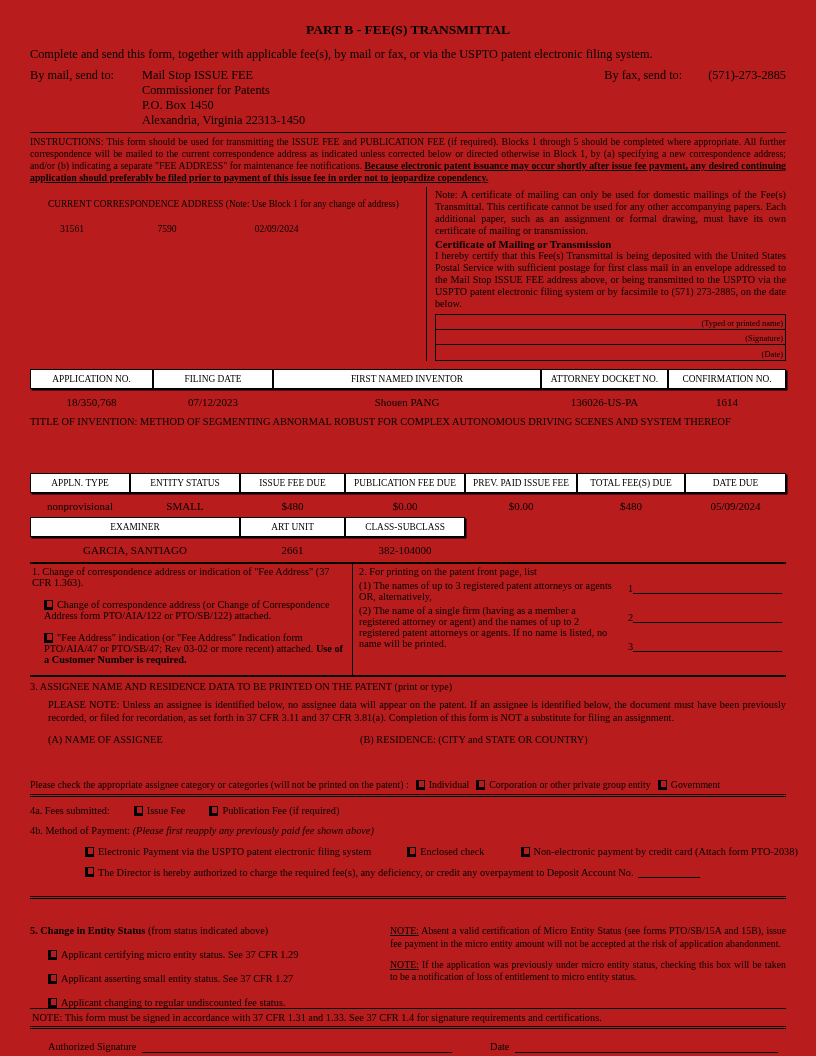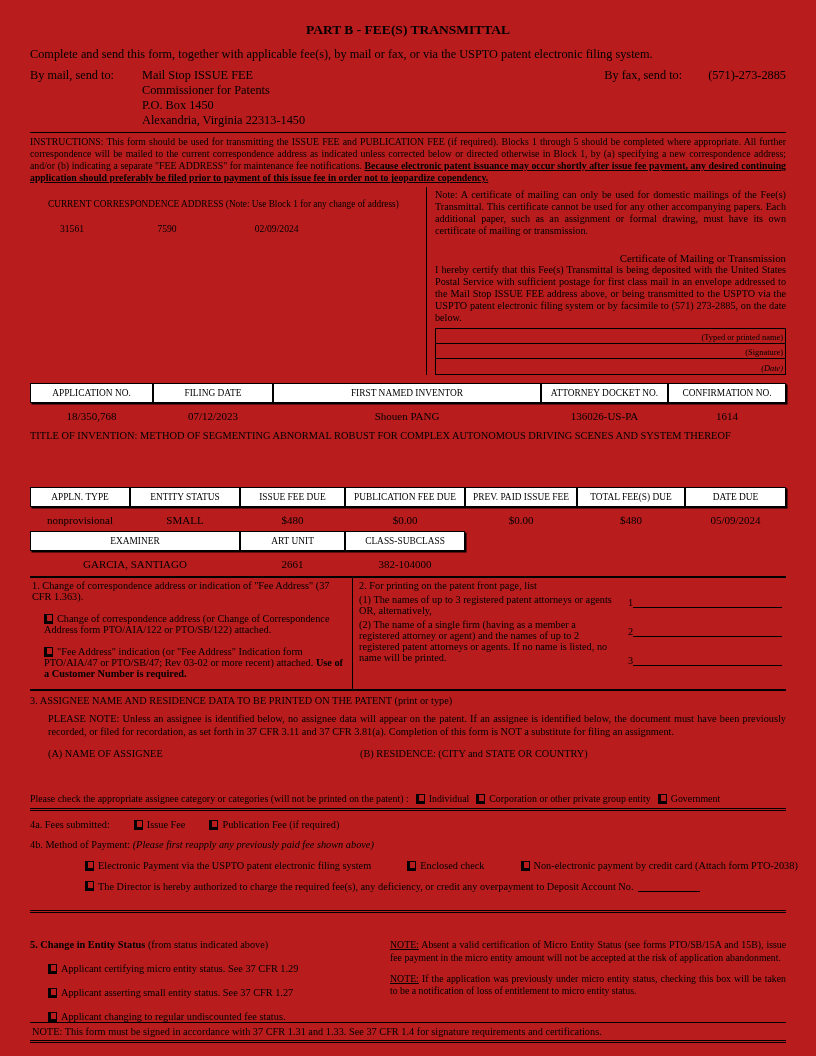--- a/index.html
+++ b/index.html
@@ -21,26 +21,26 @@
 
   .twocol { display:flex; margin-top:2px; }
   .corr-col { width:396px; padding-top:12px; }
   .corr-label { font-size:9.3px; margin-left:18px; }
   .corr-meta { font-size:9.6px; margin:14px 0 0 30px; }
   .corr-meta span { display:inline-block; }
   .corr-meta .m1 { width:95px; } .corr-meta .m2 { width:95px; }
   .corr-addr { font-size:13.2px; margin-left:18px; line-height:1.28; }
   .cert-col { width:360px; border-left:1px solid #000; padding:2px 0 0 8px; font-size:10.2px; }
   .cert-note { text-align:justify; line-height:1.2; }
-  .cert-title { text-align:right; font-weight:normal; font-size:10.8px; margin-top:14px; }
+  .cert-title { text-align:left; font-weight:bold; font-size:10.8px; margin-top:0; }
   .cert-body { text-align:justify; line-height:1.2; }
   .cert-boxes { border:1.5px solid #000; margin-top:3px; }
   .cert-row { border-bottom:1px solid #000; height:15px; font-size:8.4px;
               display:flex; align-items:flex-end; justify-content:flex-end; padding:0 2px 1px 0; }
-  .cert-row:last-child { border-bottom:none;font-style:italic; }
+  .cert-row:last-child { border-bottom:none; }
 
   .grid { display:grid; }
   .hcell { border:1px solid #000; box-shadow:1.5px 1.5px 0 #000; text-align:center;
            font-size:9.4px; padding:4px 1px; background:#fff; }
   .vcell { text-align:center; font-size:11px; padding:7px 1px 0 1px; }
   .app-cols { grid-template-columns:123px 120px 268px 127px 118px; }
   .fee-cols { grid-template-columns:100px 110px 105px 120px 112px 108px 101px; }
   .exm-cols { grid-template-columns:210px 105px 120px; width:435px; }
 
   .inv-title { font-size:10.4px; margin-top:8px; }

